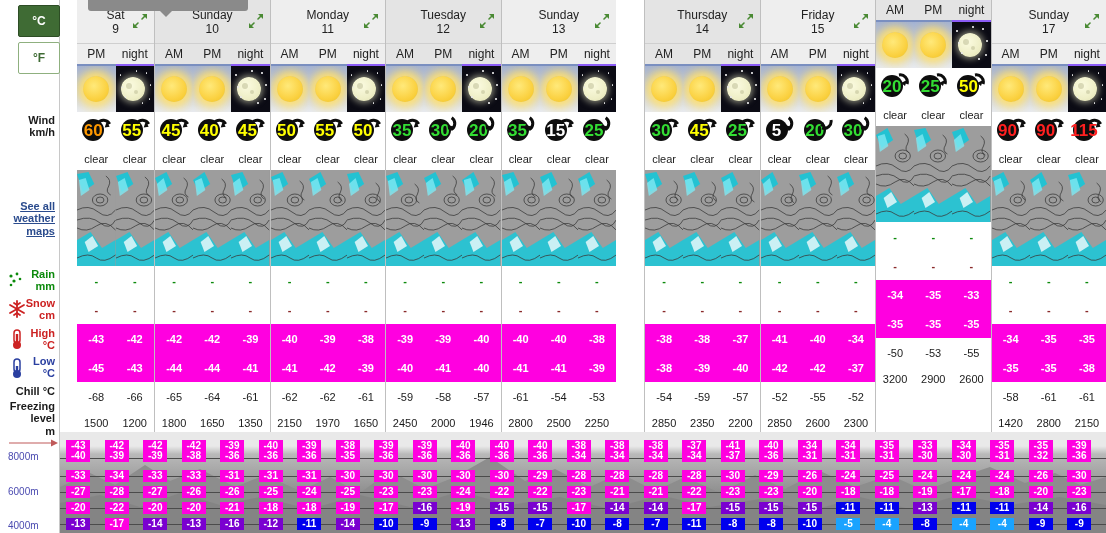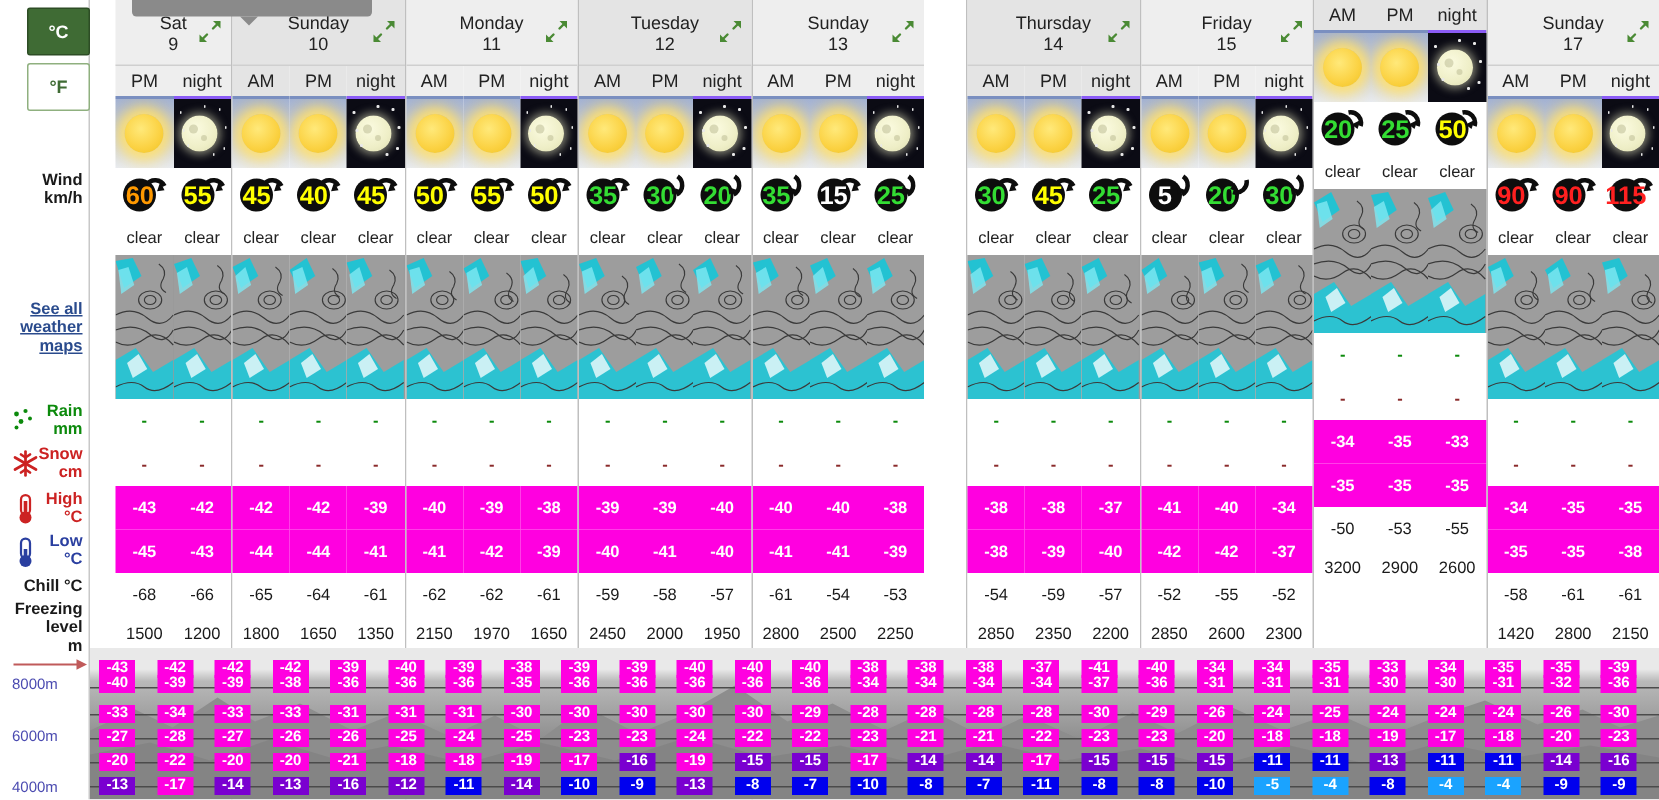--- a/index.html
+++ b/index.html
@@ -776,21 +776,21 @@
             <div class="valcell lo" style="width: 38.5px;">-40</div>
           </div>
           <div class="slotrow">
             <div class="valcell chill" style="width: 38.5px;">-59</div>
             <div class="valcell chill" style="width: 38.5px;">-58</div>
             <div class="valcell chill" style="width: 38.5px;">-57</div>
           </div>
           <div class="slotrow">
             <div class="valcell frz" style="width: 38.5px;">2450</div>
             <div class="valcell frz" style="width: 38.5px;">2000</div>
-            <div class="valcell frz" style="width: 38.5px;">1950</div>
+            <div class="valcell frz" style="width: 38.5px;">1946</div>
           </div>
         </div>
         <div class="day" style="width: 115.5px;">
           <div class="dayhdr">
             <div class="dayname">Sunday</div>
             <div class="daynum">13</div>
             <svg class="expand-ico" viewBox="0 0 16 16">
               <g stroke="#4a8a34" stroke-width="1.6" stroke-linecap="round" fill="none">
                 <line x1="10" y1="6" x2="14" y2="2"></line>
                 <line x1="6" y1="10" x2="2" y2="14"></line>

